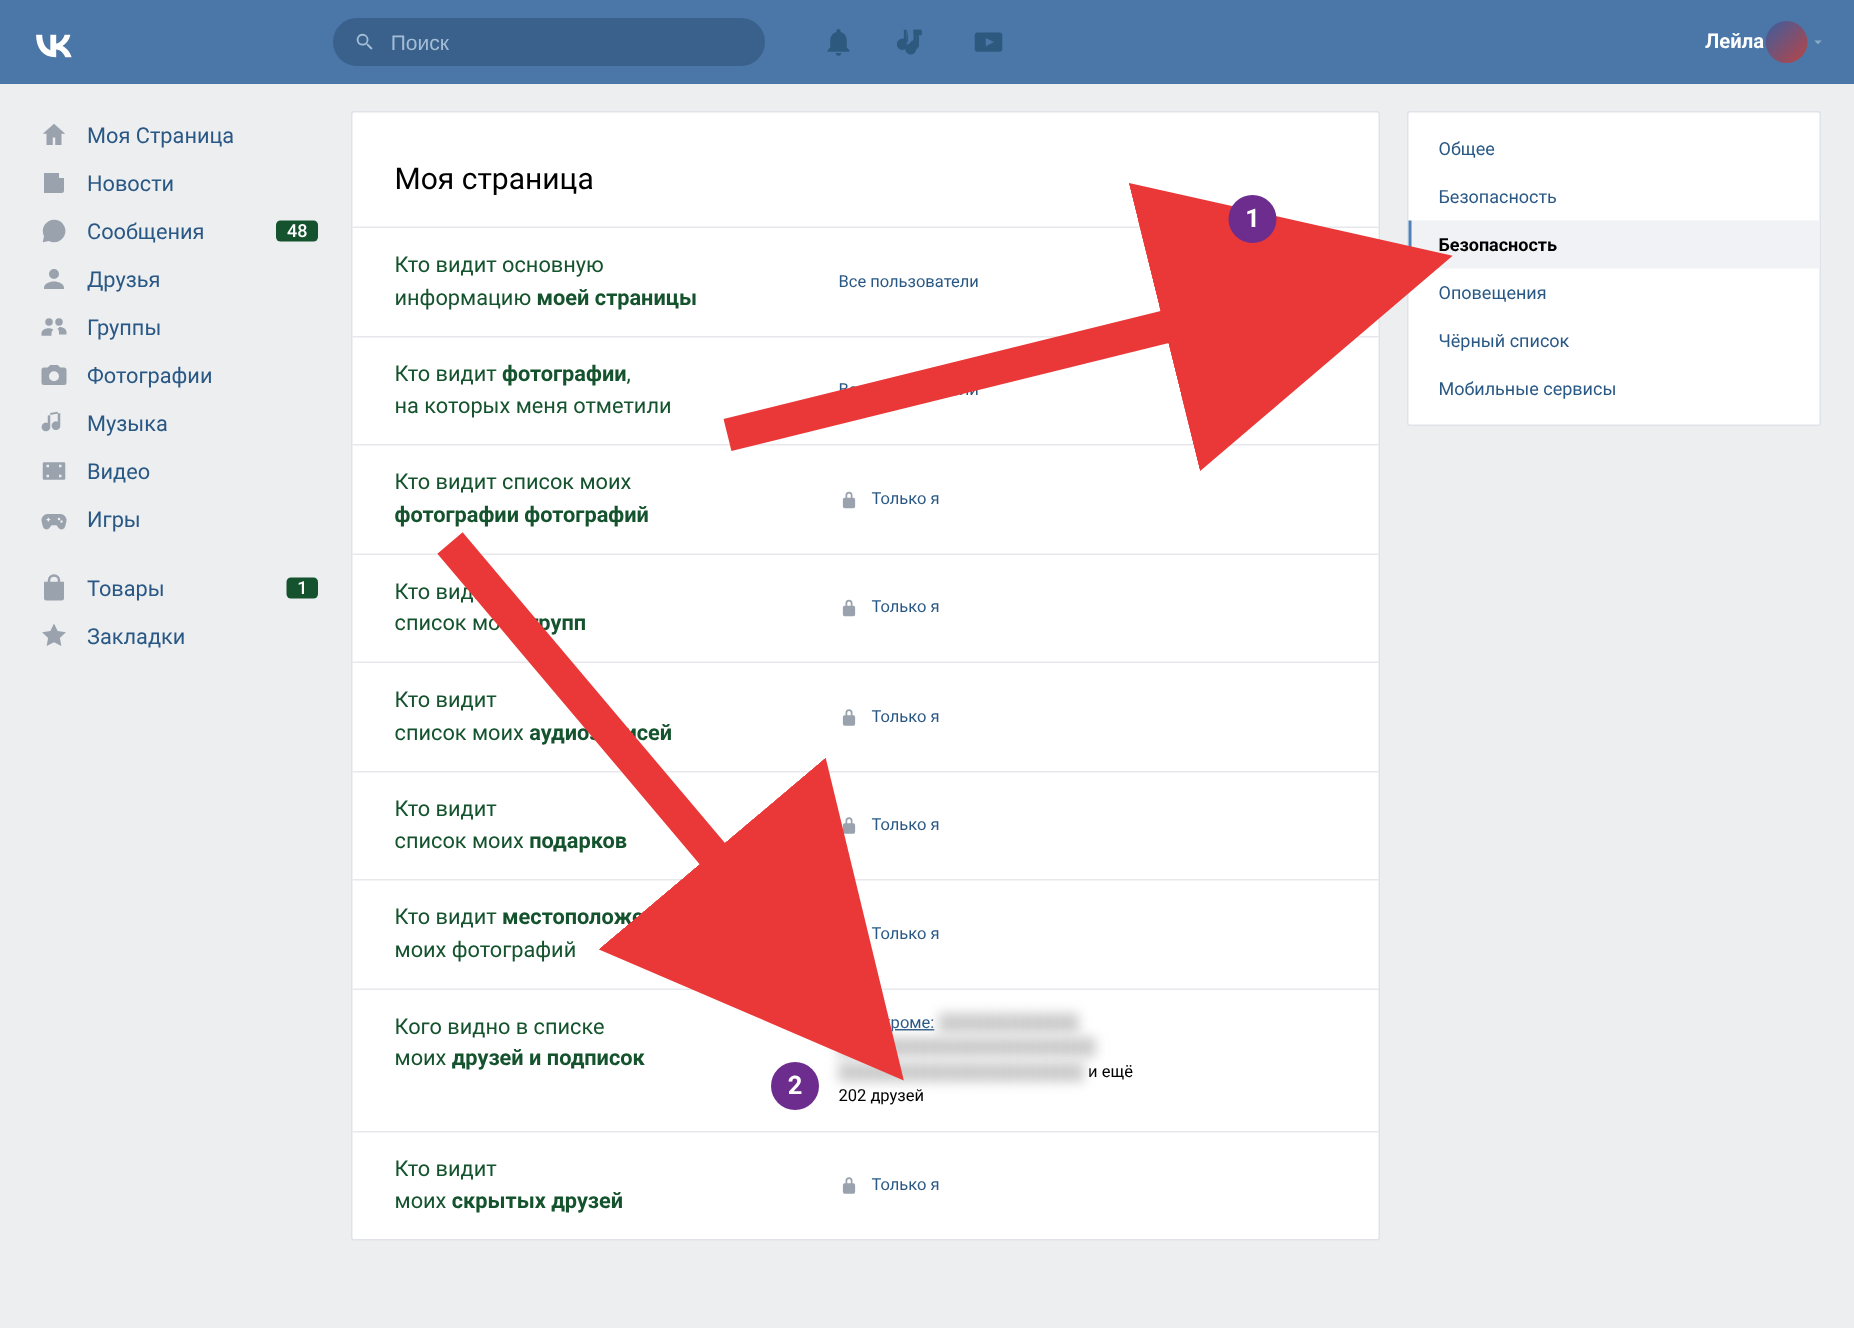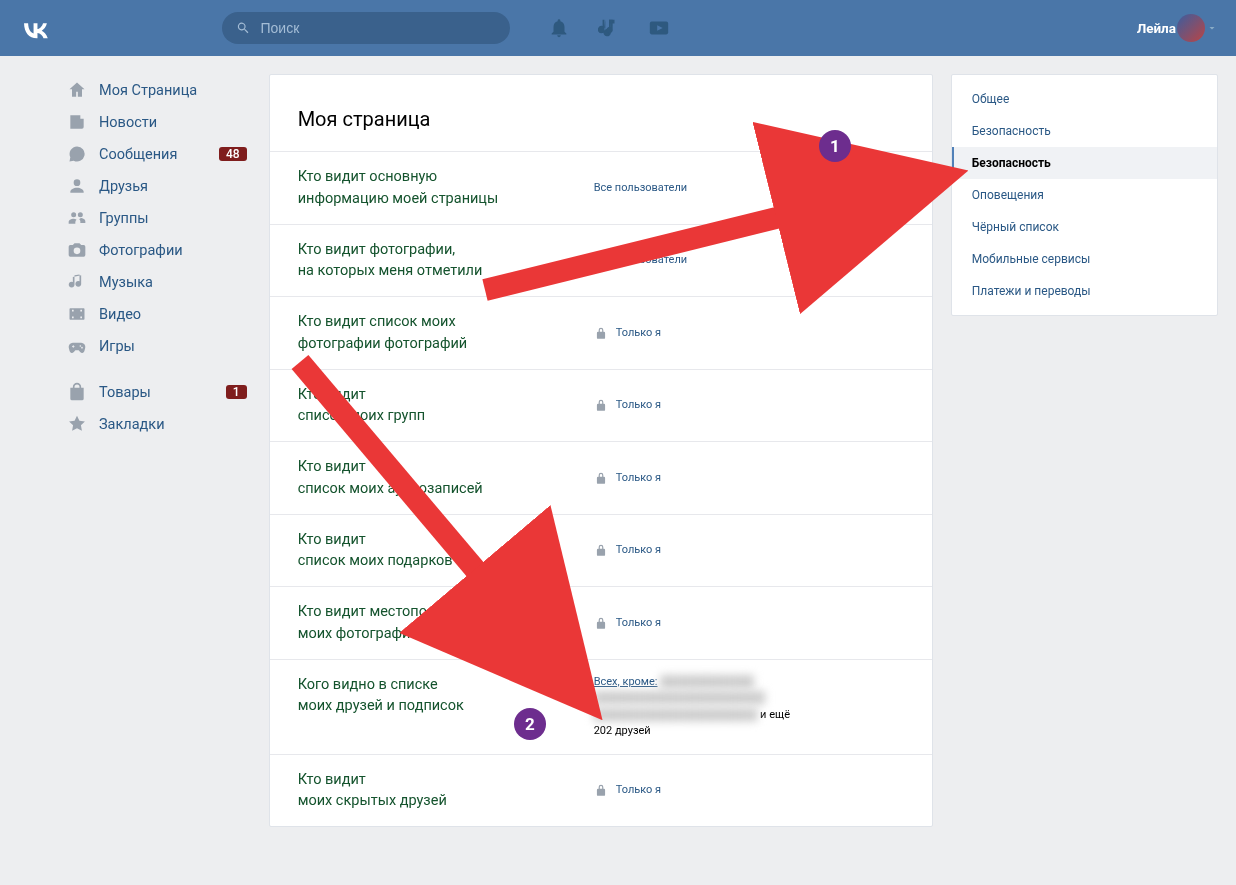--- a/index.html
+++ b/index.html
@@ -36,32 +36,32 @@
   }
   .search-box input::placeholder { color: #a4bdd6; }
   .header-icons { display: flex; align-items: center; margin-left: 38px; gap: 28px; }
   .header-icons svg { fill: #2e597f; width: 22px; height: 22px; }
   .header-spacer { flex: 1; }
   .user-area { display: flex; align-items: center; gap: 1px; color: #fff; font-size: 13.5px; font-weight: 700; }
   .avatar { width: 28px; height: 28px; border-radius: 50%; background: linear-gradient(135deg,#3a5ea0,#b44); }
   .chev { fill:#89acc7; width:12px; height:12px; }
 
   
-  .page { display: flex; padding: 18px 18px 0 18px; gap: 18px; margin-left: 41px; }
+  .page { display: flex; padding: 18px 18px 0 18px; gap: 18px; }
   .sidebar { width: 198px; }
   .nav-item {
     display: flex; align-items: center; gap: 12px;
     padding: 6px 8px; border-radius: 4px;
     color: #2a5885; font-size: 14.5px; cursor: pointer;
     position: relative;
   }
   .nav-item svg { width: 20px; height: 20px; fill: #99a2ad; }
   .badge {
     position: absolute; right: 4px;
-    background: #7f1d1d; color: #fff; font-size: 12px;
+    background: #14532d; color: #fff; font-size: 12px;
     padding: 0 7px; border-radius: 3px; font-weight: 500;
   }
   .nav-sep { height: 14px; }
   .footer-links {
     padding: 14px 8px; color: #888f97; font-size: 14px; line-height: 1.8;
   }
   .footer-links span { margin-right: 12px; cursor: pointer; }
   .more-chev{ display:inline-block; vertical-align:middle; margin-left:2px;}
   .more-chev svg{ width:10px;height:10px;fill:#888f97;}
 
@@ -69,21 +69,21 @@
     width: 686px;
     background: #fff; border: 1px solid #dfe3e9; border-radius: 2px;
     padding: 32px 0 0 0;
   }
   .main-title { font-size: 20px; color: #000; padding: 0 28px 20px 28px; font-weight: 400;}
   .priv-row {
     display: flex; padding: 14px 28px;
     border-top: 1px solid #e7e8ec;
   }
   .priv-label { width: 296px; color: #14532d; font-size: 14.5px; line-height: 1.5; }
-  .priv-label b { font-weight: 400; }
+  .priv-label b { font-weight: 700; }
   .priv-val {
     flex: 1; color: #2a5885; font-size: 11px; display: flex; align-items: center;
     line-height: 1.5;
   }
   .lock-icon { margin-right: 8px; display:inline-flex; }
   .lock-icon svg { width: 14px; height: 14px; fill: #99a2ad; }
   .friends-block { color:#2a5885; }
   .friends-remainder{ color:#000;}
 
   .side-menu {
@@ -315,21 +315,20 @@
   </div>
 
   <div class="side-menu">
     <div id="side-items">
         <div class="side-menu-item">Общее</div>
         <div class="side-menu-item">Безопасность</div>
         <div class="side-menu-item active">Безопасность</div>
         <div class="side-menu-item">Оповещения</div>
         <div class="side-menu-item">Чёрный список</div>
         <div class="side-menu-item">Мобильные сервисы</div>
-        <div class="side-menu-item">Платежи и переводы</div>
       </div>
   </div>
 
 </div>
 
 <svg class="arrow-svg" width="1236" height="885">
   <defs>
     <marker id="ah" viewBox="0 0 10 10" refX="8" refY="5" markerWidth="9" markerHeight="9" orient="auto">
       <path d="M0 0L10 5L0 10z" fill="#ea3737"></path>
     </marker>

